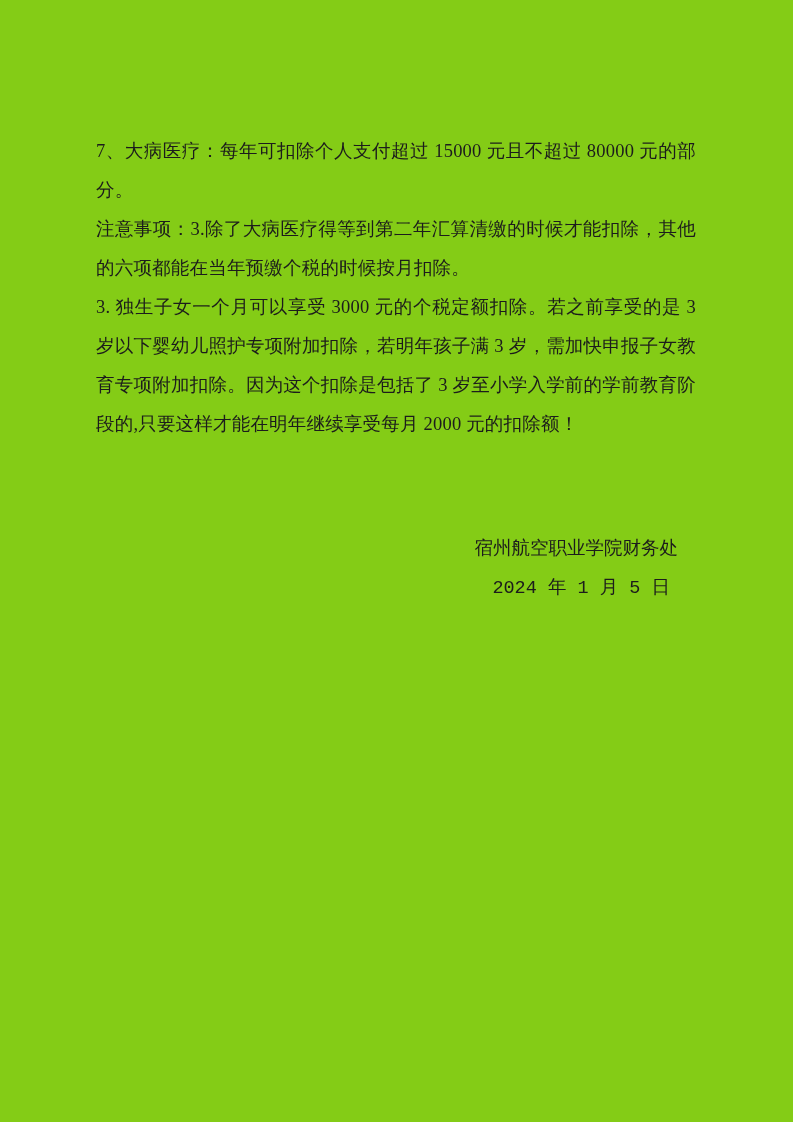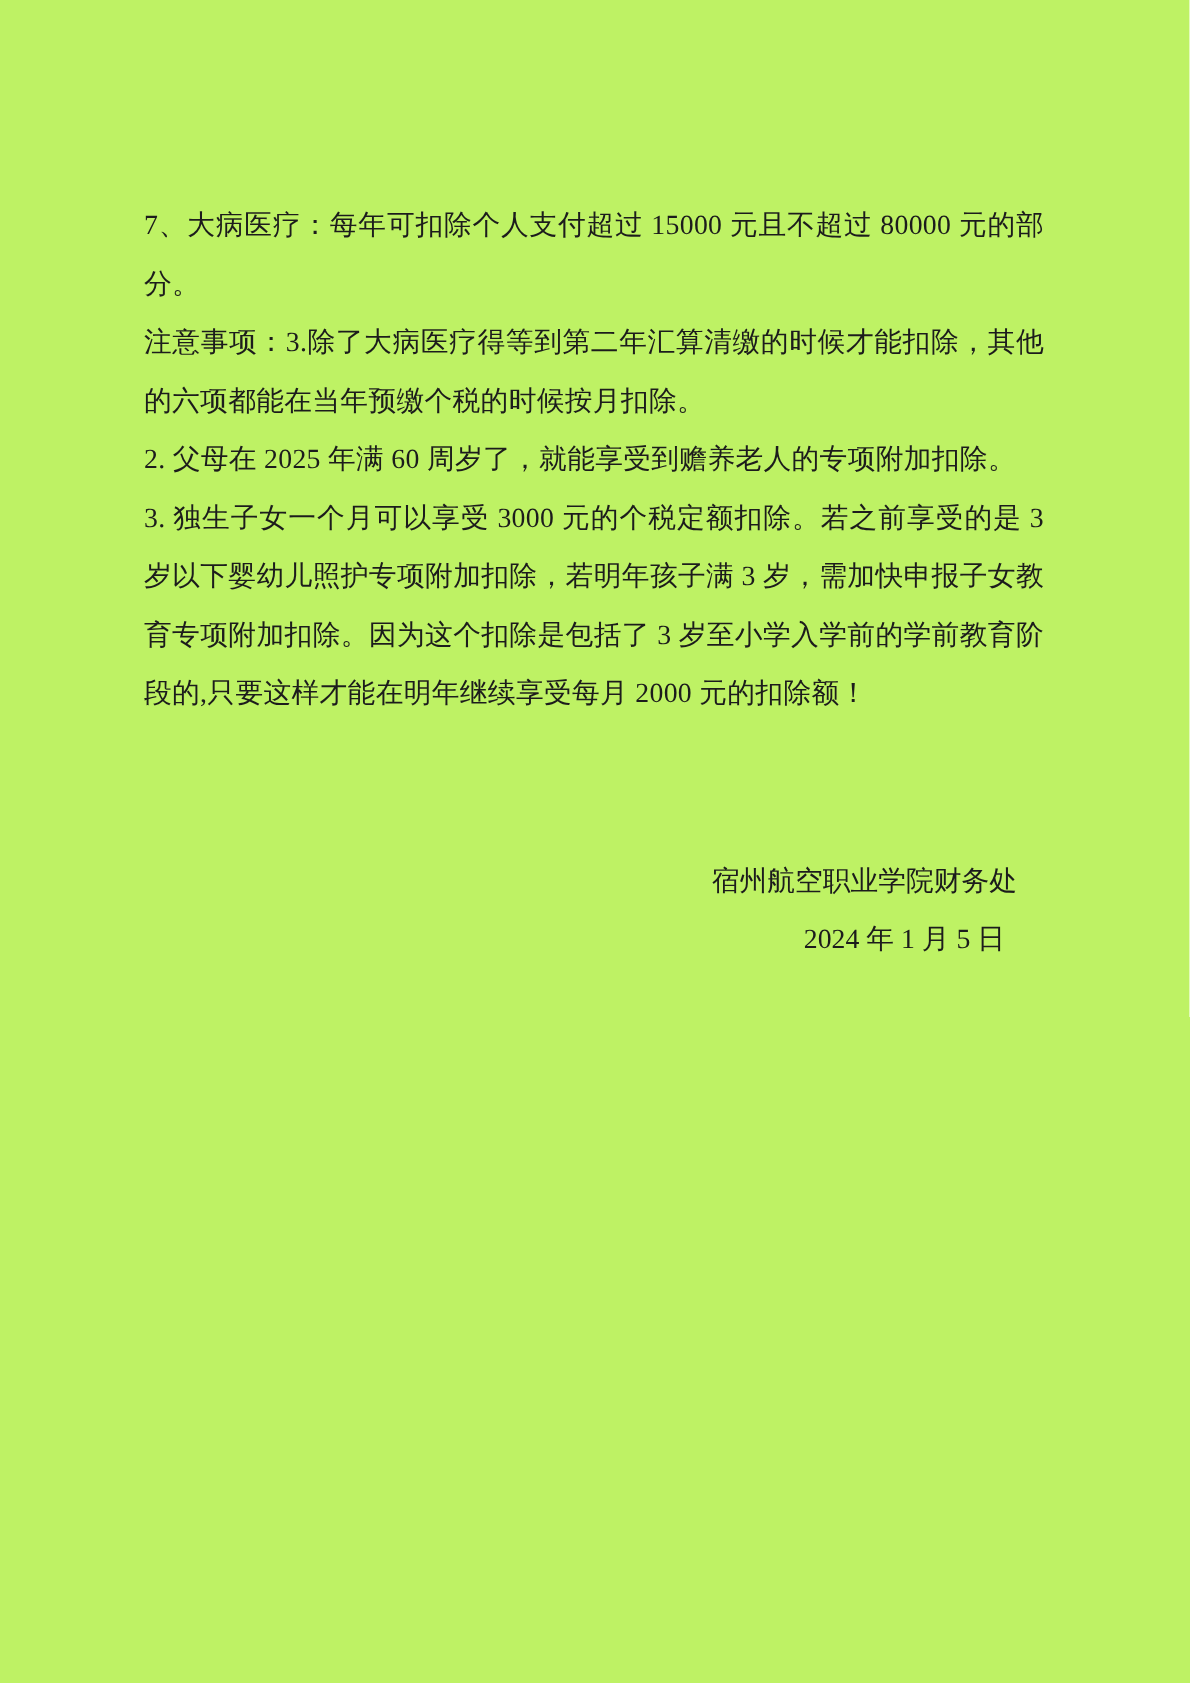--- a/index.html
+++ b/index.html
@@ -14,21 +14,21 @@
     color: #1a1a1a;
     position: relative;
     overflow: hidden;
   }
   .page {
     position: absolute;
     left: 0;
     top: 0;
     width: 793px;
     height: 1122px;
-    background: #bef264;
+    background: #84cc16;
   }
   .content {
     position: absolute;
     left: 96px;
     top: 132px;
     width: 600px;
   }
   .para {
     font-size: 18.5px;
     line-height: 39px;
@@ -44,39 +44,39 @@
   .spacer-lg {
     height: 86px;
   }
   .signature {
     margin-top: 0;
     font-size: 18.5px;
     line-height: 39px;
     text-align: right;
     padding-right: 8px;
     color: #1c1c1c;
+    font-family: Liberation Mono, monospace;
   }
   .sig-line-1 {
     padding-right: 10px;
   }
   .sig-line-2 {
     padding-right: 18px;
   }
 </style>
 </head>
 <body>
 
 <div class="page">
   <div class="content">
 
     <p class="para">7、大病医疗：每年可扣除个人支付超过 15000 元且不超过 80000 元的部分。</p>
 
     <p class="para">注意事项：3.除了大病医疗得等到第二年汇算清缴的时候才能扣除，其他的六项都能在当年预缴个税的时候按月扣除。</p>
 
-    <p class="para">2. 父母在 2025 年满 60 周岁了，就能享受到赡养老人的专项附加扣除。</p>
 
     <p class="para p3">3. 独生子女一个月可以享受 3000 元的个税定额扣除。若之前享受的是 3 岁以下婴幼儿照护专项附加扣除，若明年孩子满 3 岁，需加快申报子女教育专项附加扣除。因为这个扣除是包括了 3 岁至小学入学前的学前教育阶段的,只要这样才能在明年继续享受每月 2000 元的扣除额！</p>
 
     <div class="spacer-lg"></div>
 
     <div class="signature">
       <div class="sig-line-1">宿州航空职业学院财务处</div>
       <div class="sig-line-2">2024 年 1 月 5 日</div>
     </div>
 

